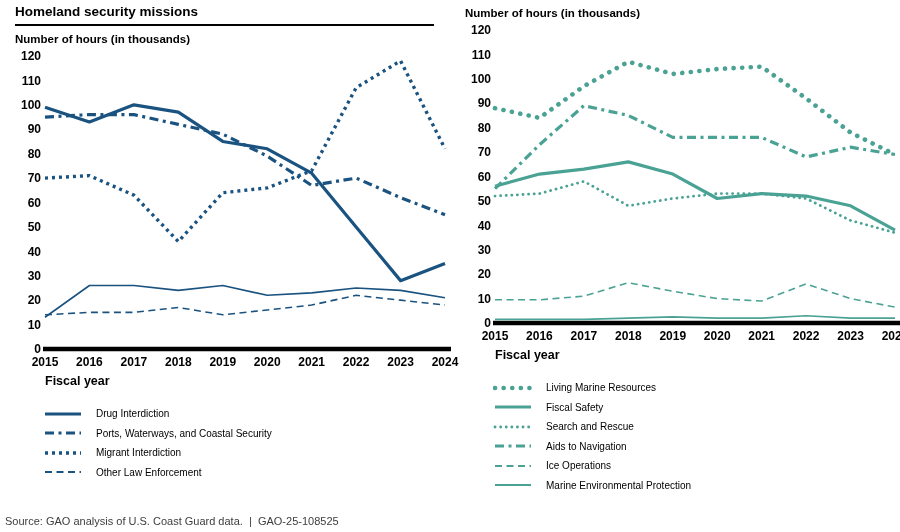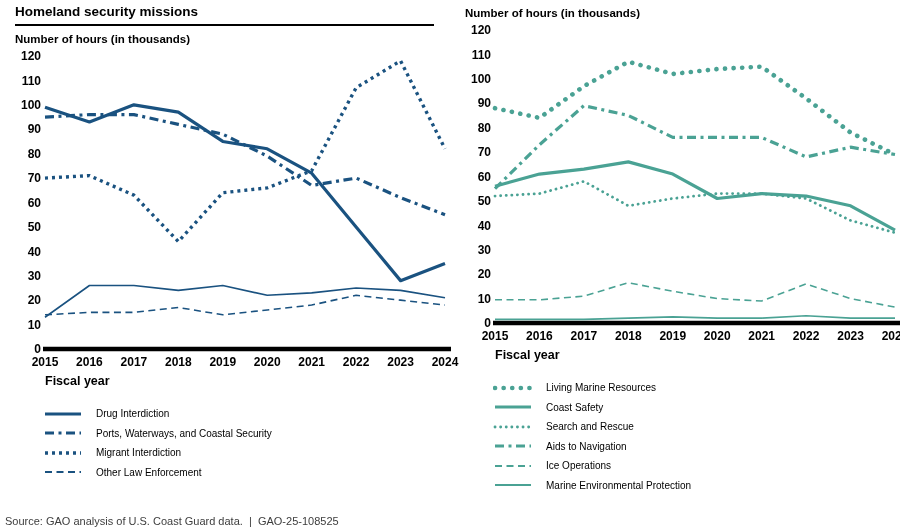--- a/index.html
+++ b/index.html
@@ -145,21 +145,21 @@
         <li>
           <svg viewBox="0 0 40 10">
             <line x1="2" y1="5" x2="38" y2="5" stroke="#4aa294" stroke-width="4.6" stroke-linecap="round" stroke-dasharray="0.1 8.5"></line>
           </svg>
           <span>Living Marine Resources</span>
         </li>
         <li>
           <svg viewBox="0 0 40 10">
             <line x1="2" y1="5" x2="38" y2="5" stroke="#4aa294" stroke-width="3.2" stroke-linecap="butt"></line>
           </svg>
-          <span>Coast Safety</span>
+          <span>Fiscal Safety</span>
         </li>
         <li>
           <svg viewBox="0 0 40 10">
             <line x1="2" y1="5" x2="38" y2="5" stroke="#4aa294" stroke-width="2.8" stroke-linecap="round" stroke-dasharray="0.1 5.5"></line>
           </svg>
           <span>Search and Rescue</span>
         </li>
         <li>
           <svg viewBox="0 0 40 10">
             <line x1="2" y1="5" x2="38" y2="5" stroke="#4aa294" stroke-width="3.2" stroke-linecap="butt" stroke-dasharray="9 4.5 3 4.5"></line>

